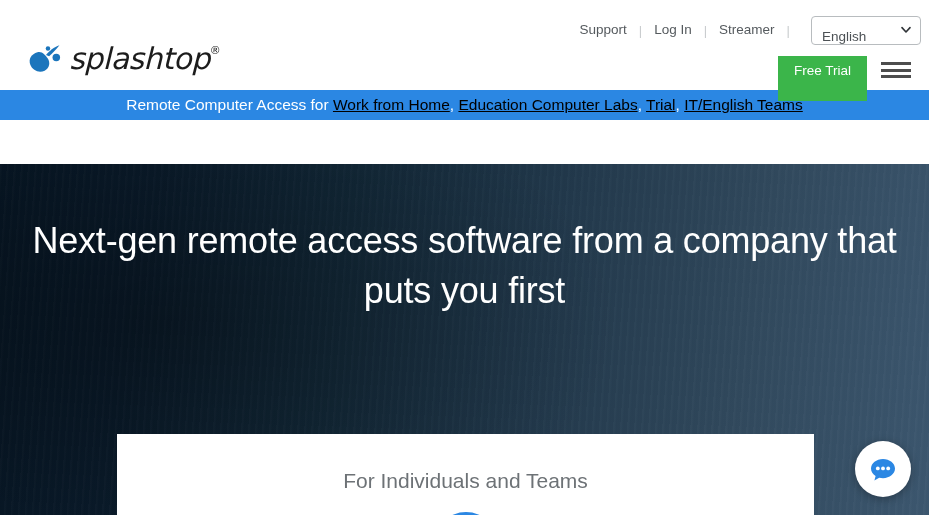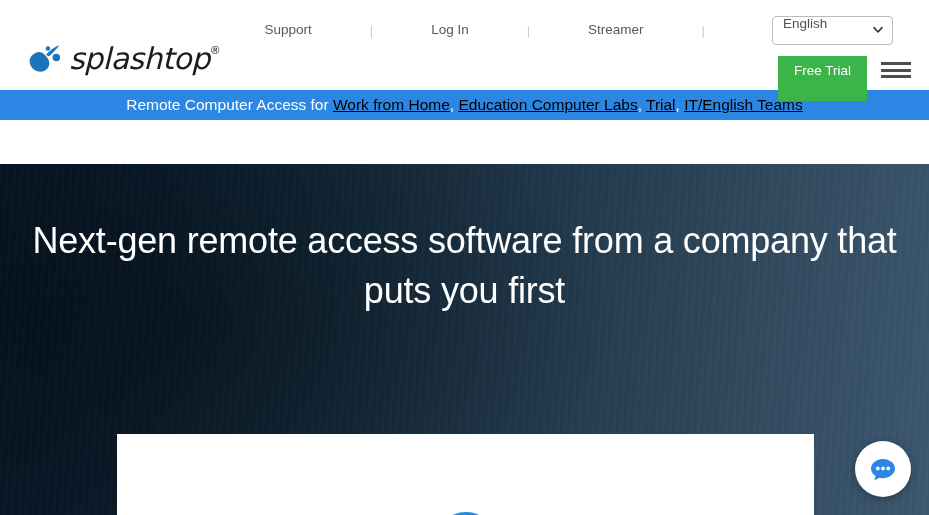--- a/index.html
+++ b/index.html
@@ -26,25 +26,24 @@
     width: 929px;
     height: 90px;
     background: #ffffff;
     z-index: 5;
   }
 
   
   .util-nav {
     position: absolute;
     top: 14px;
-    right: 36px;
+    right: 8px;
     display: flex;
     align-items: center;
     height: 32px;
-    gap: 46px;
   }
   .util-link {
     font-size: 13.5px;
     color: #555a5e;
     text-decoration: none;
     line-height: 1;
     padding: 0 2px;
     white-space: nowrap;
     cursor: pointer;
   }
@@ -66,23 +65,23 @@
     cursor: pointer;
     white-space: nowrap;
   }
   .lang-select {
     margin-left: 11px;
     position: relative;
     border: 1px solid #b8bcbf;
     border-radius: 4px;
     background: #ffffff;
     height: 29px;
-    width: 121px;
-    display: flex;
-    align-items: flex-start;
+    width: 110px;
+    display: flex;
+    align-items: flex-end;
     padding: 0 10px;
     cursor: pointer;
   }
   .lang-select .lang-label {
     font-size: 13.5px;
     color: #4c5155;
     line-height: 1;
   }
   .lang-select .chev {
     position: absolute;
@@ -346,20 +345,21 @@
     <div class="banner-text"><span>Remote Computer Access for </span><a>Work from Home</a><span>, </span><a>Education Computer Labs</a><span>, </span><a>Trial</a><span>, </span><a>IT/English Teams</a></div>
   </div>
 
   <div class="hero">
     <div class="hero-texture"></div>
     <div class="hero-vignette"></div>
 
     <h1 class="hero-h1">Next-gen remote access software from a company that puts you first</h1>
 
     <div class="card">
+      <div class="card-title">For Individuals and Teams</div>
       <svg class="card-icon" viewBox="0 0 64 64">
         <circle cx="32" cy="32" r="32" fill="#2b87e3"></circle>
         <rect x="14" y="20" width="30" height="21" rx="2.5" fill="none" stroke="#ffffff" stroke-width="3"></rect>
         <rect x="24" y="44" width="11" height="2.8" rx="1.2" fill="#ffffff"></rect>
         <rect x="40" y="31" width="13" height="19" rx="2.2" fill="#2b87e3" stroke="#ffffff" stroke-width="3"></rect>
         <rect x="44.5" y="46.5" width="4" height="1.6" rx="0.8" fill="#ffffff"></rect>
       </svg>
     </div>
   </div>
 

